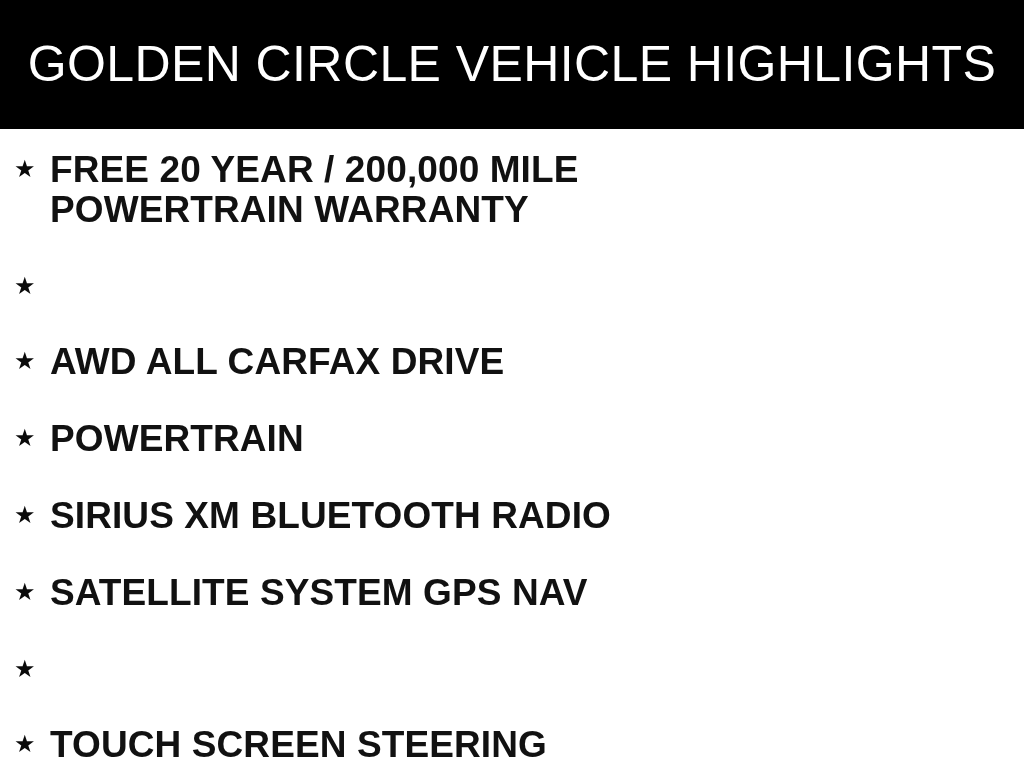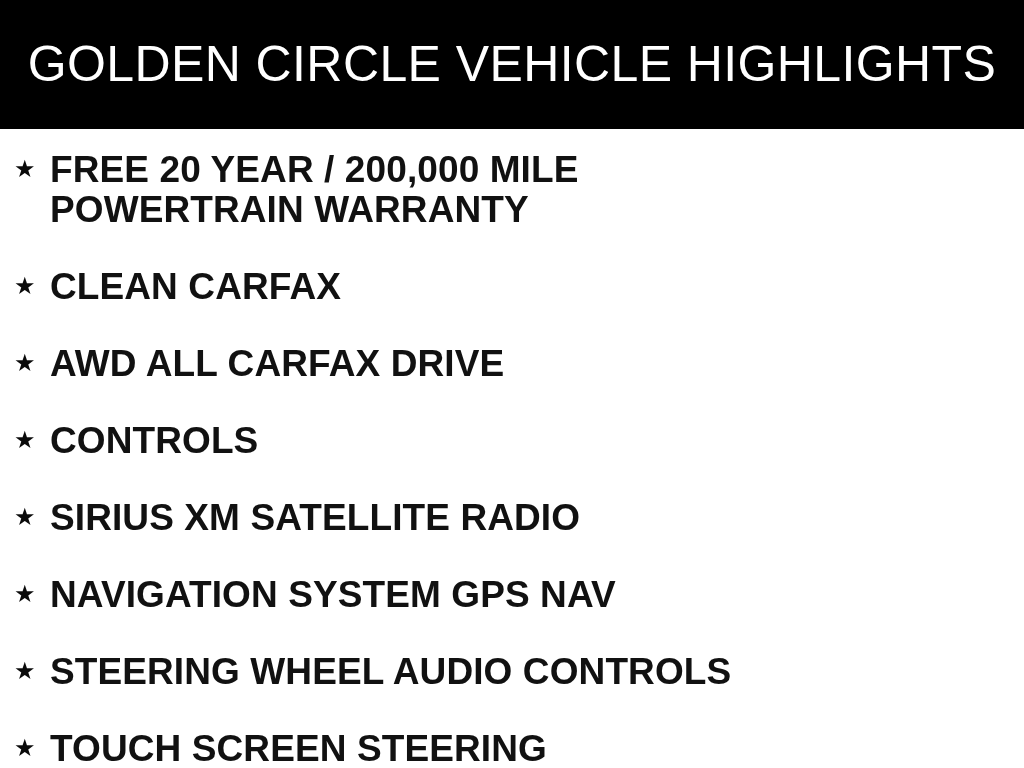--- a/index.html
+++ b/index.html
@@ -110,46 +110,44 @@
 
   <ul class="highlights-list">
 
     <li class="highlight-item">
       <span class="bullet-star">★</span>
       <span class="highlight-text">FREE 20 YEAR / 200,000 MILE POWERTRAIN WARRANTY</span>
     </li>
 
     <li class="highlight-item">
       <span class="bullet-star">★</span>
-      <span class="highlight-text">CLEAN CARFAX</span>
     </li>
 
     <li class="highlight-item">
       <span class="bullet-star">★</span>
       <span class="highlight-text">AWD ALL CARFAX DRIVE</span>
     </li>
 
     <li class="highlight-item">
       <span class="bullet-star">★</span>
-      <span class="highlight-text">CONTROLS</span>
+      <span class="highlight-text">POWERTRAIN</span>
     </li>
 
     <li class="highlight-item">
       <span class="bullet-star">★</span>
-      <span class="highlight-text">SIRIUS XM SATELLITE RADIO</span>
+      <span class="highlight-text">SIRIUS XM BLUETOOTH RADIO</span>
     </li>
 
     <li class="highlight-item">
       <span class="bullet-star">★</span>
-      <span class="highlight-text">NAVIGATION SYSTEM GPS NAV</span>
+      <span class="highlight-text">SATELLITE SYSTEM GPS NAV</span>
     </li>
 
     <li class="highlight-item">
       <span class="bullet-star">★</span>
-      <span class="highlight-text">STEERING WHEEL AUDIO CONTROLS</span>
     </li>
 
     <li class="highlight-item">
       <span class="bullet-star">★</span>
       <span class="highlight-text">TOUCH SCREEN STEERING</span>
     </li>
 
   </ul>
 
 </div>

